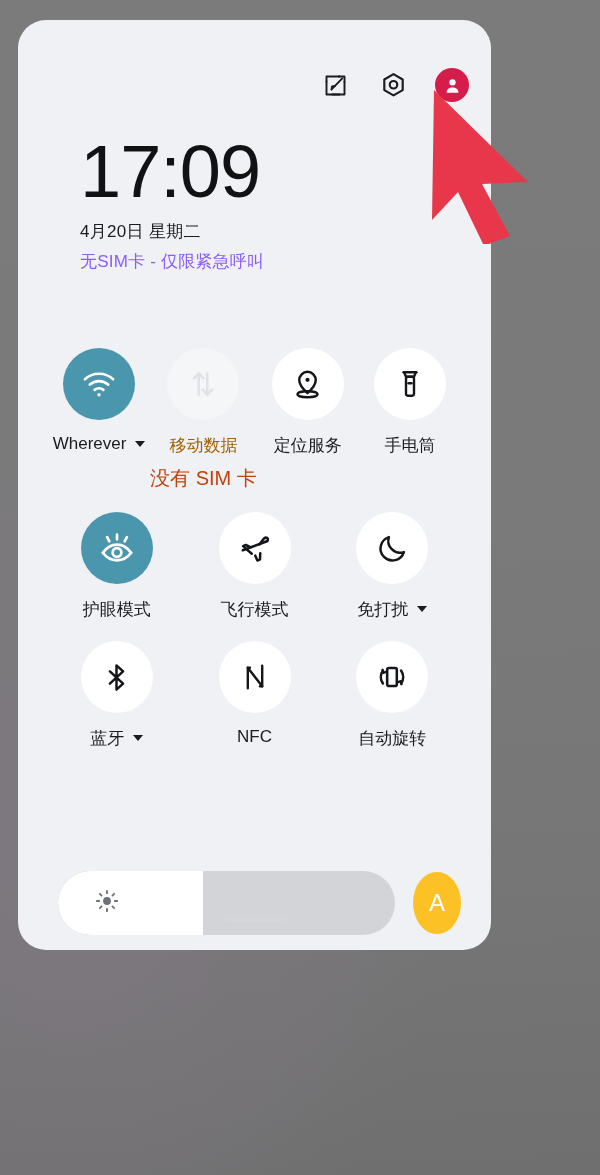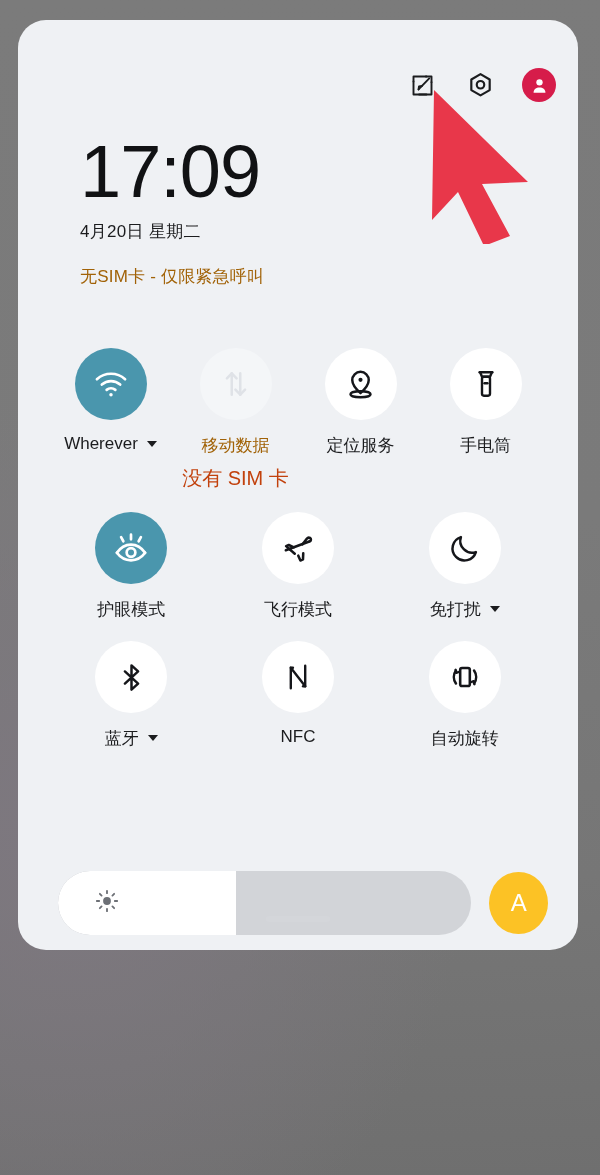--- a/index.html
+++ b/index.html
@@ -11,21 +11,21 @@
   body {
     background:
       radial-gradient(120% 70% at 12% 72%, #7e7880 0%, rgba(126,120,128,0) 55%),
       linear-gradient(178deg, #7b7b7b 0%, #7a7a7a 45%, #767676 75%, #6f6f6f 100%);
     position:relative;
   }
 
   
   #panel{
     position:absolute; left:18px; top:20px;
-    width:560px; height:930px;
+    width:473px; height:930px;
     background:#eff1f4;
     border-radius:28px;
   }
 
   
   #header-actions{
     position:absolute; right:22px; top:48px;
     display:flex; align-items:center; gap:26px;
   }
   .hdr-ico{ width:32px; height:32px; display:flex; align-items:center; justify-content:center; }
@@ -38,21 +38,21 @@
   #clock-block{ position:absolute; left:62px; top:112px; }
   #clock-time{
     font-size:74px; line-height:80px; font-weight:400;
     color:#111214; letter-spacing:-1px;
   }
   #clock-date{
     margin-top:8px; font-size:17px; color:#1b1c1e; font-weight:400;
     letter-spacing:.3px;
   }
   #clock-carrier{
-    margin-top:22px; font-size:17px; color:#a16207; font-weight:400;
+    margin-top:7px; font-size:17px; color:#8b5cf6; font-weight:400;
     letter-spacing:.2px;
   }
 
   
   #cursor{ position:absolute; left:424px; top:84px; pointer-events:none; }
 
   
   #toggle-grid{
     position:absolute; left:30px; right:30px; top:328px;
   }

